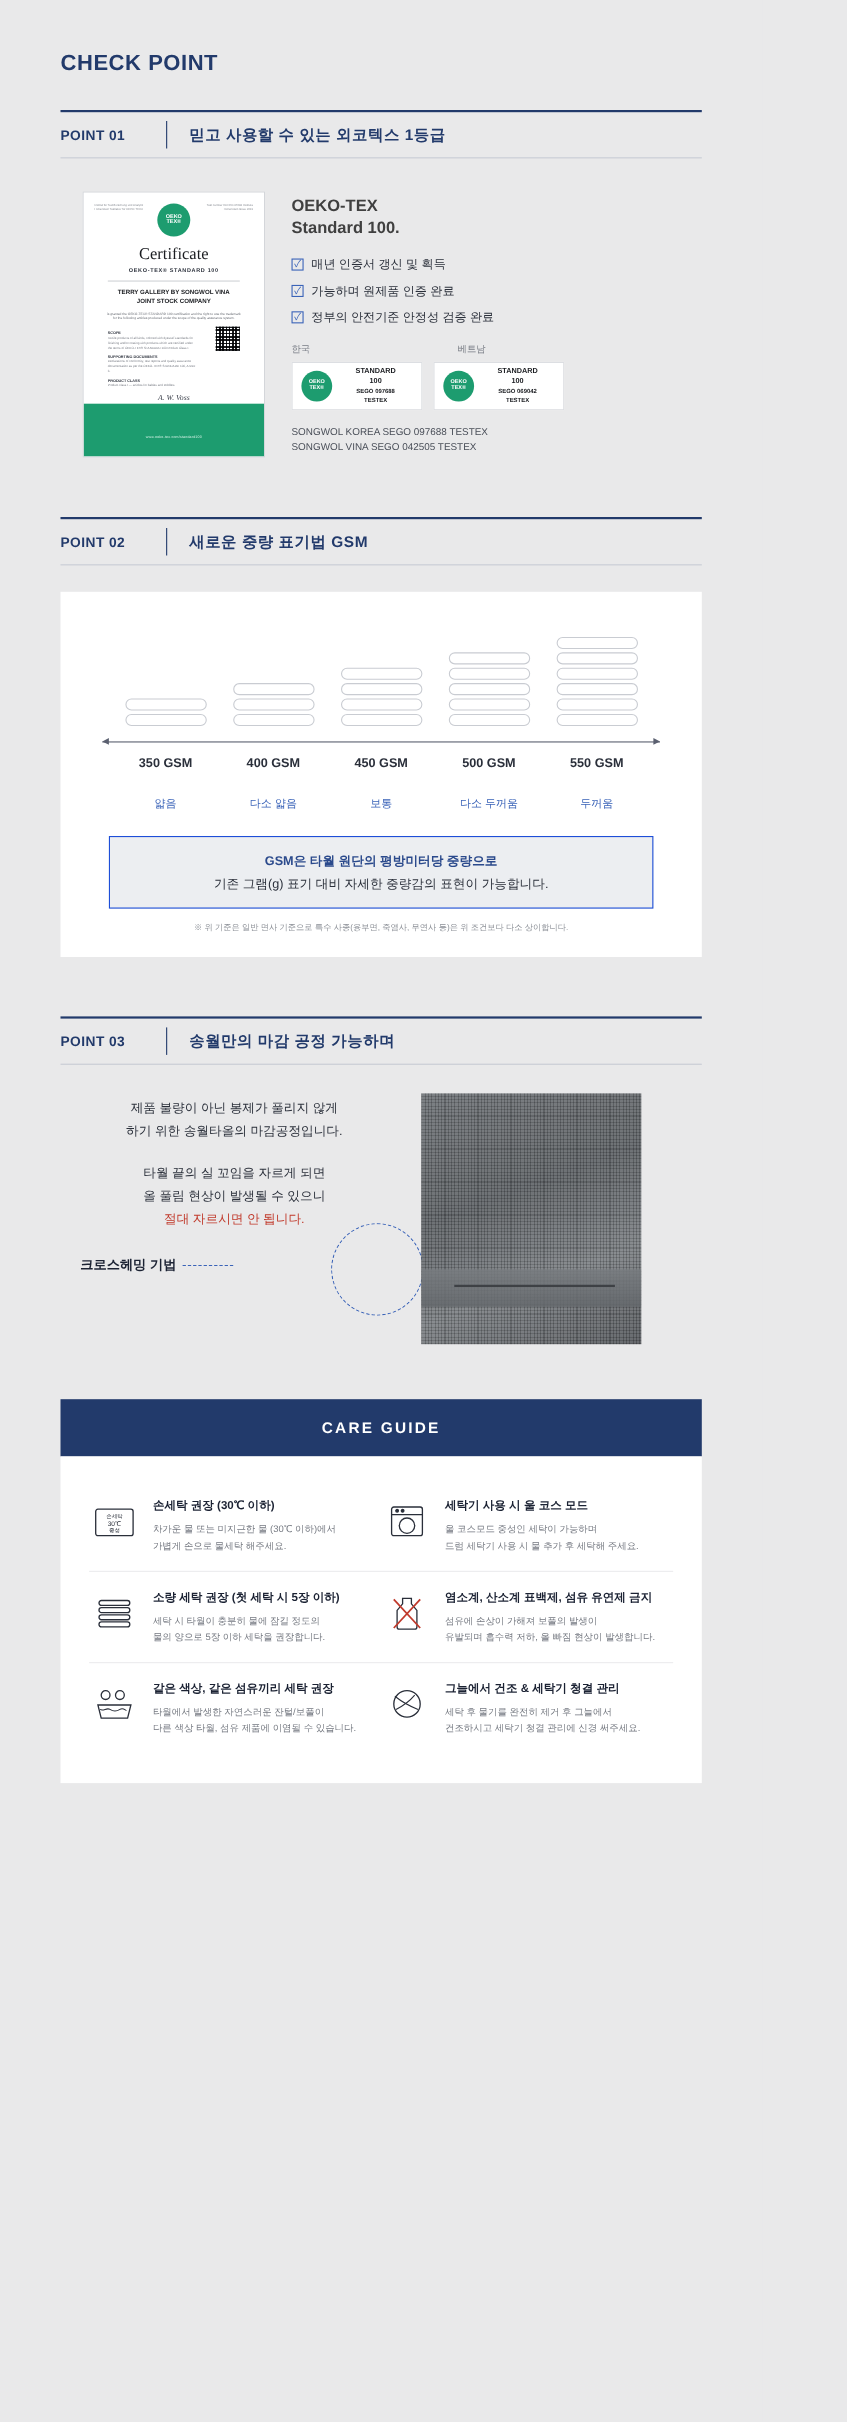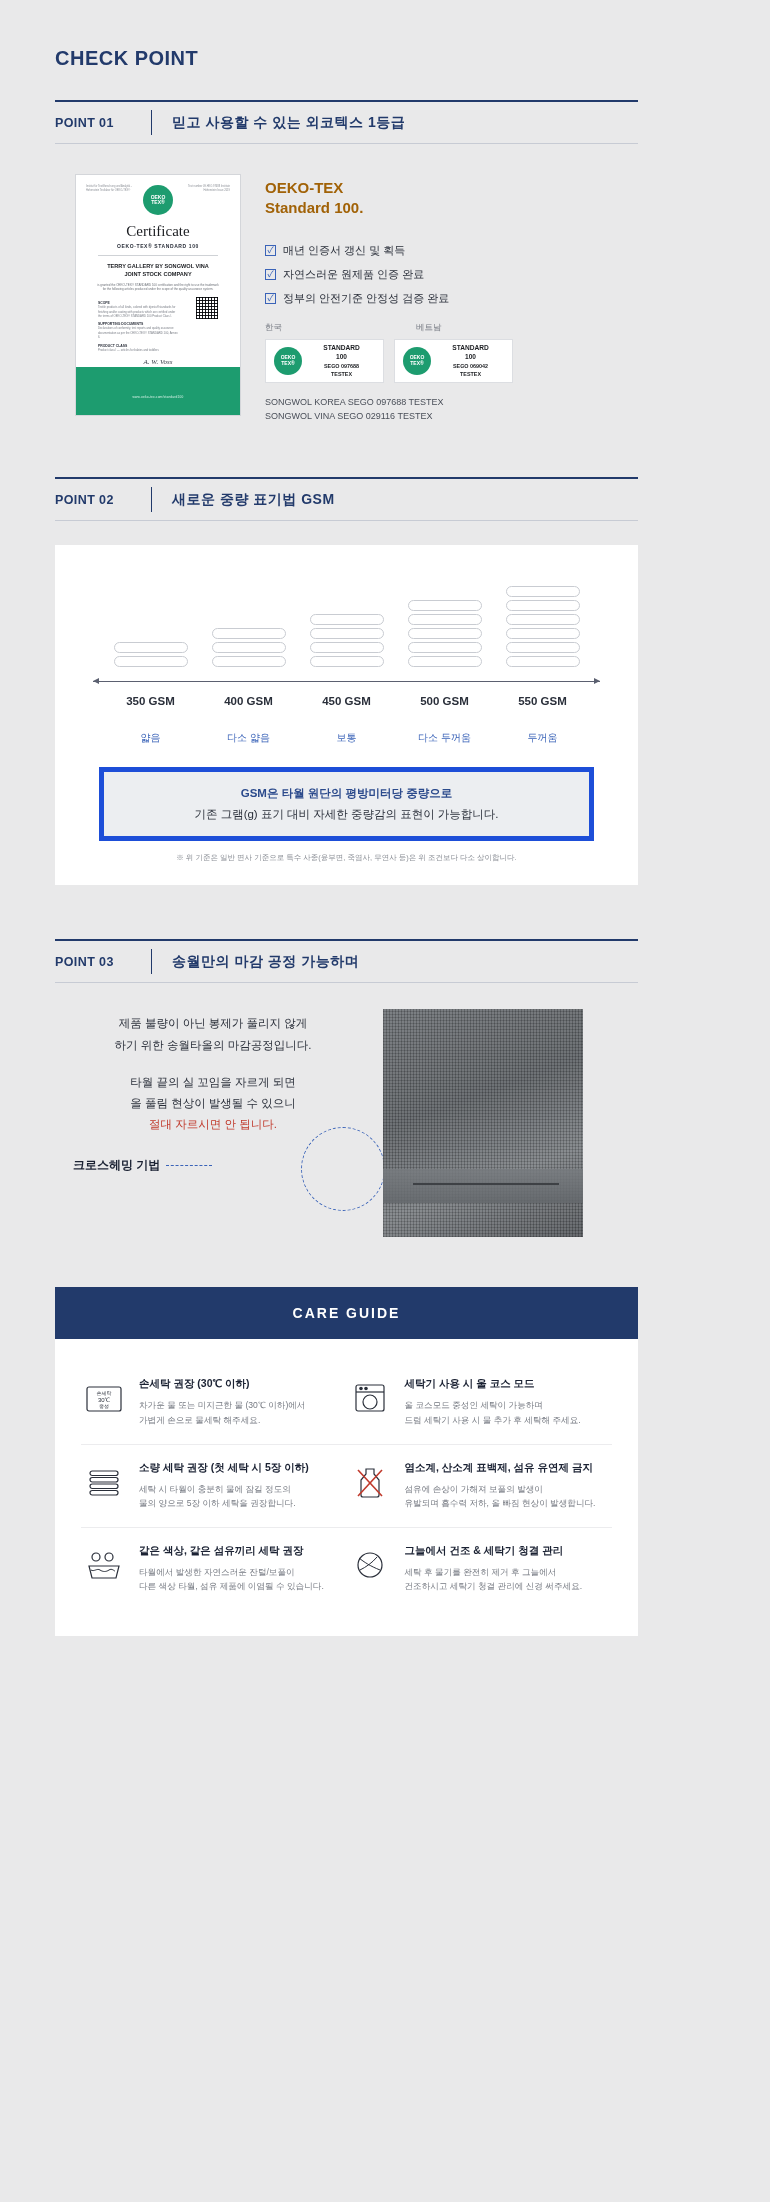--- a/index.html
+++ b/index.html
@@ -169,23 +169,23 @@
     font-size: 7px;
     color: #3a3f4a;
     text-align: center;
     margin-top: 6px;
   }
 
   .p1-right { padding-top: 4px; }
   .oeko-h {
     font-size: 15px;
     font-weight: bold;
-    color: #a16207;
+    color: #404040;
     line-height: 1.35;
-    margin-bottom: 24px;
+    margin-bottom: 14px;
   }
   .check-list { margin-bottom: 16px; }
   .check-item {
     display: flex;
     align-items: center;
     gap: 7px;
     font-size: 11px;
     color: #2a2f3a;
     margin-bottom: 9px;
   }
@@ -271,21 +271,21 @@
     justify-content: center;
     gap: 24px;
     margin-top: 4px;
   }
   .gsm-col { width: 74px; text-align: center; }
   .gsm-val { font-size: 11.5px; font-weight: bold; color: #2a2f3a; }
   .gsm-desc { font-size: 10px; color: #3a63b8; margin-top: 24px; }
   .gsm-note {
     margin: 22px 14px 0 14px;
     background: #eceef1;
-    border: 5px solid #1d4ed8;
+    border: 1px solid #1d4ed8;
     padding: 14px 10px;
     text-align: center;
   }
   .gsm-note .l1 { font-size: 11.5px; font-weight: bold; color: #2b4a8c; margin-bottom: 6px; }
   .gsm-note .l2 { font-size: 11.5px; color: #2a2f3a; }
   .gsm-foot {
     text-align: center;
     font-size: 7.5px;
     color: #8b8f96;
     margin-top: 12px;
@@ -433,21 +433,21 @@
         <div class="oeko-h" style="white-space:pre-line">OEKO-TEX
 Standard 100.</div>
 
         <div class="check-list">
           <div class="check-item">
             <span class="chk">✓</span>
             <span>매년 인증서 갱신 및 획득</span>
           </div>
           <div class="check-item">
             <span class="chk">✓</span>
-            <span>자연스러운 원제품 인증 완료</span>
+            <span>가능하며 원제품 인증 완료</span>
           </div>
           <div class="check-item">
             <span class="chk">✓</span>
             <span>정부의 안전기준 안정성 검증 완료</span>
           </div>
         </div>
 
         <div class="country-row">
           <span class="country-lbl" style="width:119px">한국</span>
           <span class="country-lbl">베트남</span>
@@ -475,21 +475,21 @@
               <div class="big">STANDARD</div>
               <div class="big">100</div>
               <div>SEGO 069042</div>
               <div>TESTEX</div>
             </div>
           </div>
         </div>
 
         <div class="sego-lines">
           <div>SONGWOL KOREA SEGO 097688 TESTEX</div>
-          <div>SONGWOL VINA SEGO 029116 TESTEX</div>
+          <div>SONGWOL VINA SEGO 042505 TESTEX</div>
         </div>
       </div>
     </div>
   </div>
 
   <div class="point-block">
     <div class="point-head">
       <div class="point-num">POINT 02</div>
       <div class="point-divider"></div>
       <div class="point-label">새로운 중량 표기법 GSM</div>

